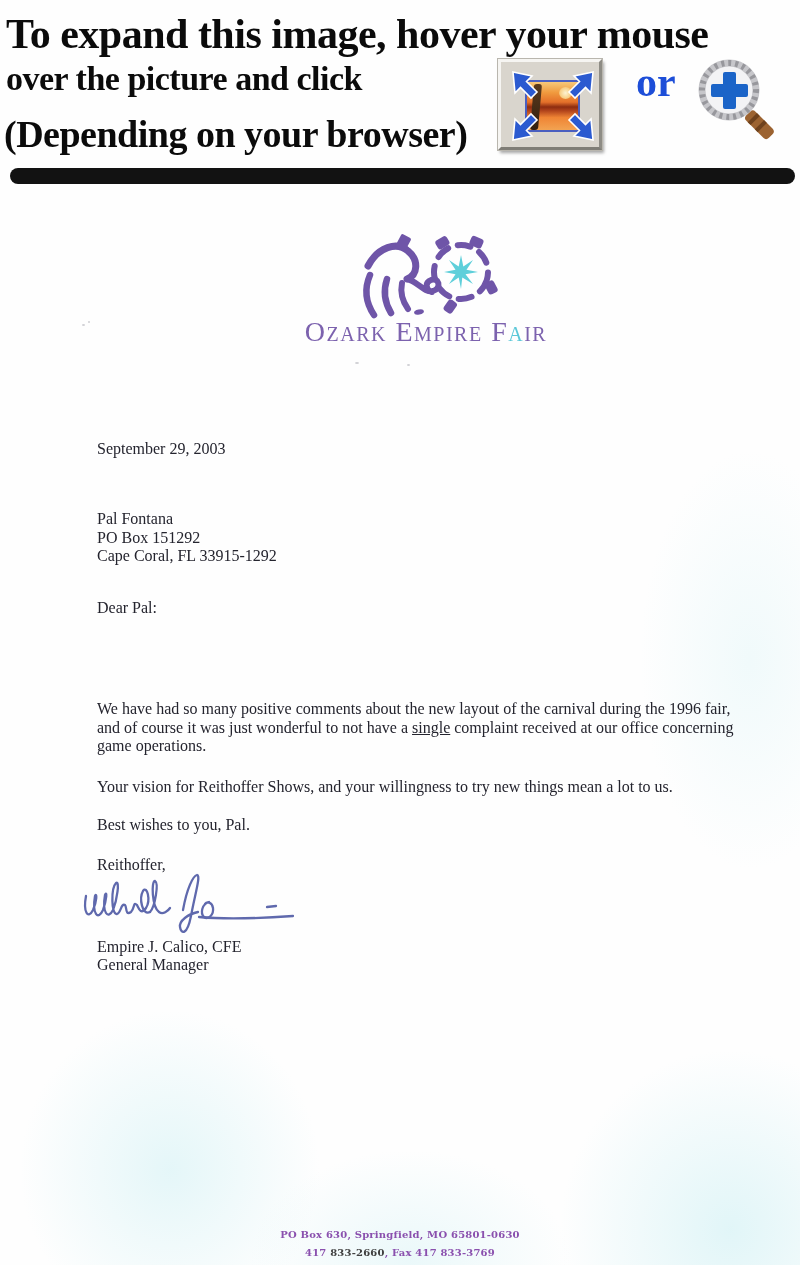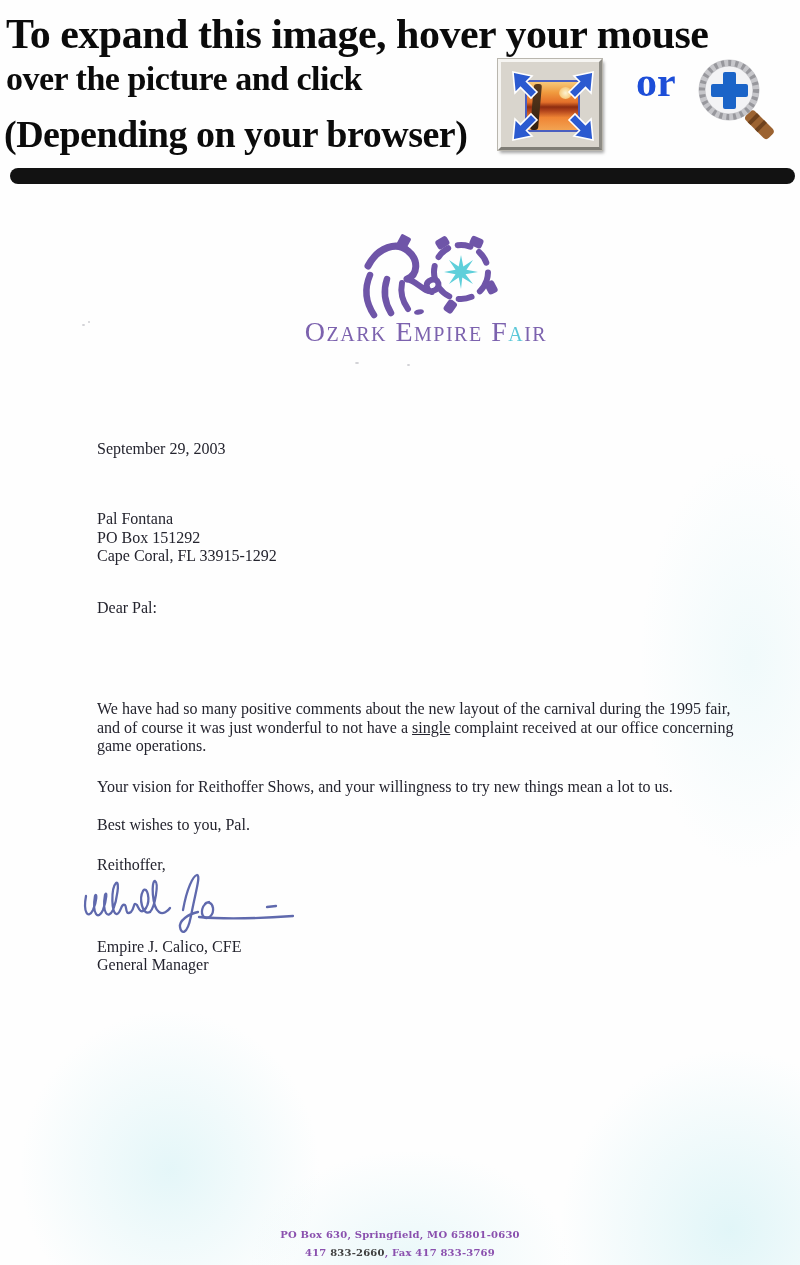--- a/index.html
+++ b/index.html
@@ -161,21 +161,21 @@
 
     <div class="lt addr-block">
       <div>Pal Fontana</div>
       <div>PO Box 151292</div>
       <div>Cape Coral, FL 33915-1292</div>
     </div>
 
     <div class="lt salutation">Dear Pal:</div>
 
 
-    <div class="lt para2"><span>We have had so many positive comments about the new layout of the carnival during the 1995 fair, and of course it was just wonderful to not have a </span><span class="underline">single</span><span> complaint received at our office concerning game operations.</span></div>
+    <div class="lt para2"><span>We have had so many positive comments about the new layout of the carnival during the 1996 fair, and of course it was just wonderful to not have a </span><span class="underline">single</span><span> complaint received at our office concerning game operations.</span></div>
 
     <div class="lt para3">Your vision for Reithoffer Shows, and your willingness to try new things mean a lot to us.</div>
 
     <div class="lt para4">Best wishes to you, Pal.</div>
 
     <div class="lt closing">Reithoffer,</div>
 
     <svg class="sig-svg" width="230" height="70" viewBox="0 0 230 70">
       <g fill="none" stroke="#4a55a2" stroke-width="2.3" stroke-linecap="round" opacity="0.88">
         <path d="M6,26 C3,42 8,50 13,40 C17,31 17,22 15,26 C12,44 18,51 23,40 C27,29 27,20 25,25 C22,43 28,50 33,40 C37,30 40,10 36,13 C31,18 31,45 37,44 C41,43 41,33 45,35 C47,37 45,46 51,42 C55,38 53,31 57,35 C59,39 61,45 66,38 C71,30 67,15 63,21 C59,28 62,46 70,42"></path>

